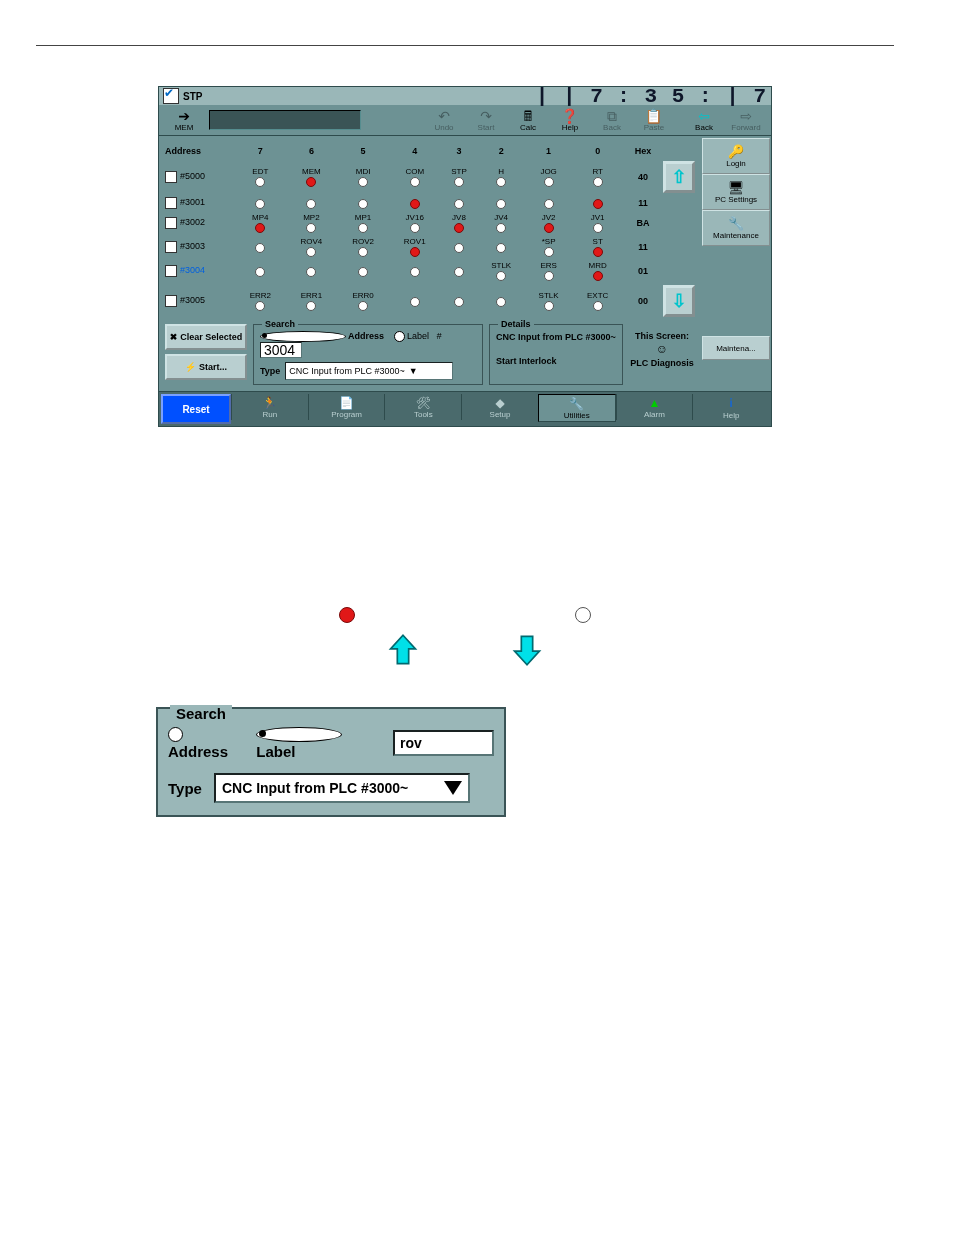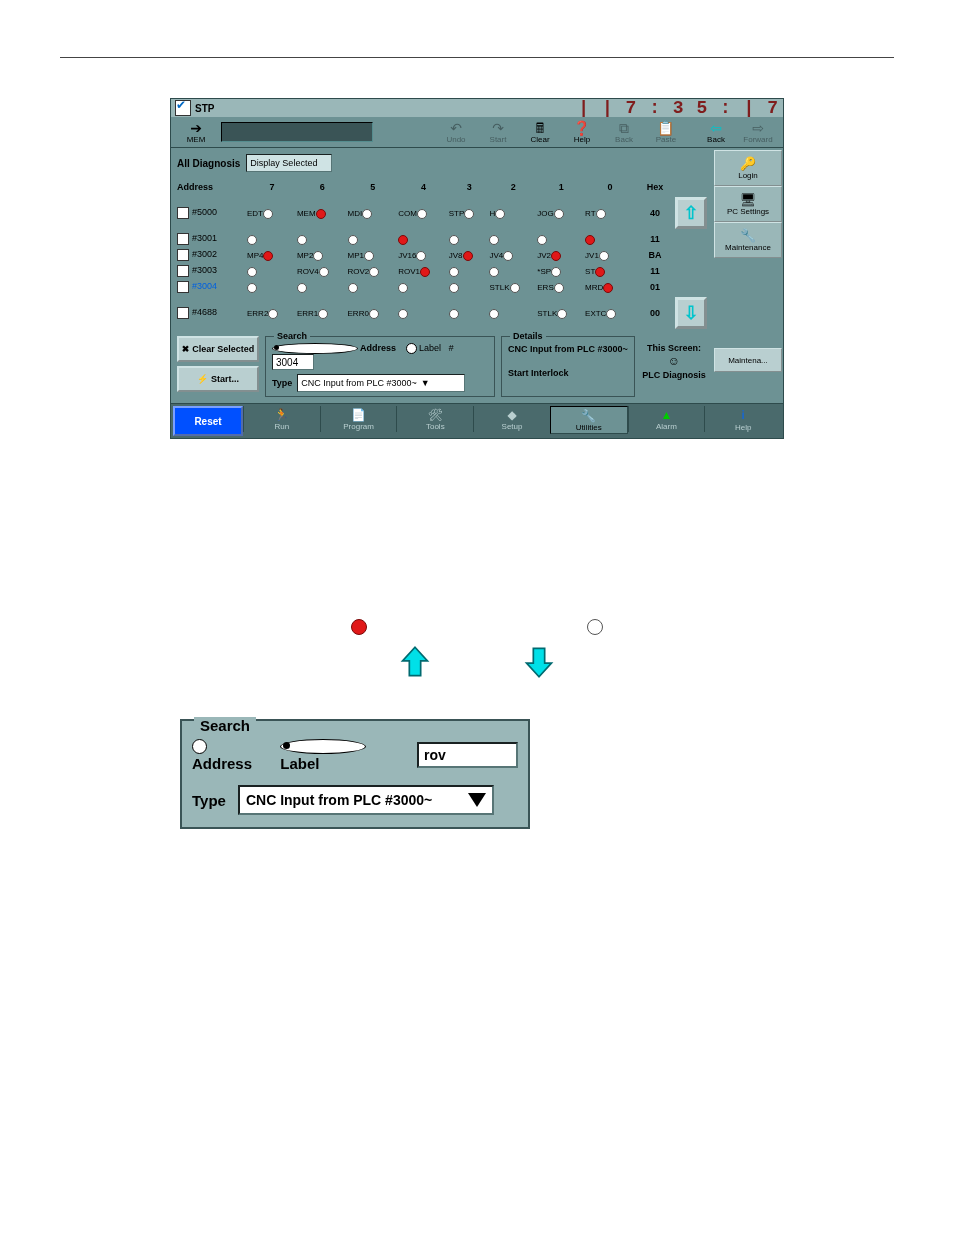--- a/index.html
+++ b/index.html
@@ -1,24 +1,24 @@
 <!DOCTYPE html>
 <html><head>
 <meta charset="utf-8">
 <style>
 html,body{margin:0;padding:0;background:#fff;font-family:Arial,Helvetica,sans-serif;color:#000}
-.page{width:954px;margin:17px auto;padding:40px 60px 60px 60px;box-sizing:border-box}
+.page{width:954px;margin:5px auto;padding:40px 60px 60px 36px;box-sizing:border-box}
 .hr{border-top:1px solid #444;margin-bottom:40px}
 
 
 .shot{width:612px;margin:0 auto 180px auto;background:#6d9294;padding:0;border:1px solid #2e4b4c;font-size:11px}
 .titlebar{display:flex;align-items:center;background:#9ab7b8;height:18px;padding:0 4px;font-size:10px}
 .titlebar .chk{width:14px;height:14px;background:#fff;border:1px solid #333;margin-right:4px;position:relative}
 .titlebar .chk:before{content:"✔";color:#0068c4;position:absolute;top:-3px;left:0;font-size:12px}
-.clock{margin-left:auto;font-family:"Courier New",monospace;font-size:18px;font-weight:bold;color:#7f1d1d;letter-spacing:1px}
+.clock{margin-left:auto;font-family:"Courier New",monospace;font-size:21px;font-weight:bold;color:#0f172a;letter-spacing:1px}
 
 .toolbar{display:flex;align-items:center;background:#6d9294;height:30px;padding:0 4px;border-bottom:1px solid #2e4b4c}
 .tbtn{display:flex;flex-direction:column;align-items:center;justify-content:center;width:42px;height:28px;font-size:8px;color:#465e60}
 .tbtn.bright{color:#000}
 .tbtn .ico{font-size:14px;line-height:14px}
 .textbox{width:150px;height:18px;background:#3a5456;border:1px inset #233a3b;margin-left:4px}
 
 .body{display:flex}
 .main{flex:1;padding:6px}
 .side{width:70px;background:#6d9294;display:flex;flex-direction:column;align-items:center;padding-top:2px}
@@ -30,36 +30,36 @@
 .filter{display:flex;align-items:center;margin-bottom:6px}
 .filter b{font-size:10px;margin-right:6px}
 .sel{height:16px;background:#cfe3e4;border:1px inset #577576;min-width:78px;font-size:9px;padding:0 3px;display:flex;align-items:center}
 table.diag{width:100%;border-collapse:separate;border-spacing:0 2px;font-size:9px}
 table.diag th{font-weight:bold;padding:2px 0}
 table.diag td{text-align:center;padding:1px 0}
 .addrcell{text-align:left!important;width:70px}
 .addrcell .cb{display:inline-block;width:10px;height:10px;background:#fff;border:1px solid #333;margin-right:3px;vertical-align:middle}
 .hexcell{width:40px;font-weight:bold}
 .arrowcol{width:30px}
-.bitcell{display:flex;flex-direction:row;align-items:center;line-height:9px}
+.bitcell{display:flex;flex-direction:column;align-items:center;line-height:9px}
 .bitlabel{font-size:8px}
 .dot{width:8px;height:8px;border-radius:50%;margin-top:1px}
 .dot.on{background:#e01818;border:1px solid #7a0909}
 .dot.off{background:#fff;border:1px solid #555}
 .arrbtn{width:26px;height:26px;border:3px outset #cfe3e4;background:#b9cfd0;display:flex;align-items:center;justify-content:center;font-size:18px;color:#00c4cc;font-weight:bold}
 
 
 .panels{display:flex;gap:6px;margin-top:4px}
 .btncol{display:flex;flex-direction:column;gap:4px}
 .pbtn{width:78px;height:22px;border:2px outset #cfe3e4;background:#b9cfd0;font-size:9px;font-weight:bold;display:flex;align-items:center;justify-content:center;gap:3px}
 .groupbox{border:1px solid #3a5456;background:#6d9294;padding:6px 6px 4px 6px;font-size:9px;position:relative}
 .groupbox .legend{position:absolute;top:-6px;left:8px;background:#6d9294;padding:0 3px;font-size:9px;font-weight:bold}
 .radio{display:inline-block;width:9px;height:9px;border-radius:50%;border:1px solid #000;background:#fff;margin-right:2px;vertical-align:middle;position:relative}
 .radio.sel:after{content:"";position:absolute;top:1px;left:1px;width:5px;height:5px;background:#000;border-radius:50%}
-.field{background:#fff;border:1px inset #577576;height:14px;padding:0 3px;font-size:10px;display:inline-flex;align-items:center}
+.field{background:#fff;border:1px inset #577576;height:14px;padding:0 3px;font-size:14px;display:inline-flex;align-items:center}
 .drop{background:#fff;border:1px inset #577576;height:16px;padding:0 3px;font-size:9px;display:inline-flex;align-items:center}
 .drop .tri{margin-left:4px;font-size:9px}
 
 .details{font-size:9px;line-height:12px}
 
 .thispanel{width:66px;font-size:9px;text-align:center;line-height:13px;margin-top:6px;font-weight:bold}
 
 
 .nav{display:flex;background:#4a6a6c;padding:2px;border-top:1px solid #2e4b4c}
 .nbtn{flex:1;height:26px;border-left:1px solid #2e4b4c;display:flex;flex-direction:column;align-items:center;justify-content:center;font-size:8px;color:#b9cfd0}
@@ -110,21 +110,21 @@
     <div class="tbtn">
           <span class="ico">↶</span>
           <span>Undo</span>
         </div>
     <div class="tbtn">
           <span class="ico">↷</span>
           <span>Start</span>
         </div>
     <div class="tbtn bright">
           <span class="ico">🖩</span>
-          <span>Clear</span>
+          <span>Calc</span>
         </div>
     <div class="tbtn bright">
           <span class="ico">❓</span>
           <span>Help</span>
         </div>
     <div class="tbtn">
           <span class="ico">⧉</span>
           <span>Back</span>
         </div>
     <div class="tbtn">
@@ -137,24 +137,20 @@
           <span>Back</span>
         </div>
     <div class="tbtn">
           <span class="ico">⇨</span>
           <span>Forward</span>
         </div>
   </div>
 
   <div class="body">
     <div class="main">
-      <div class="filter">
-        <b>All Diagnosis</b>
-        <div class="sel">Display Selected</div>
-      </div>
 
       <table class="diag">
         <thead>
               <tr id="hdr-row">
                 <th style="text-align: left;">Address</th>
                 <th>7</th>
                 <th>6</th>
                 <th>5</th>
                 <th>4</th>
                 <th>3</th>
@@ -427,21 +423,21 @@
                 <td>
                   <div class="bitcell">
                     <span class="bitlabel">MRD</span>
                     <span class="dot on"></span>
                   </div>
                 </td>
                 <td class="hexcell">01</td>
                 <td class="arrowcol"></td>
               </tr>
               <tr>
-                <td class="addrcell"><span class="cb"></span><span style="">#4688</span></td>
+                <td class="addrcell"><span class="cb"></span><span style="">#3005</span></td>
                 <td>
                   <div class="bitcell">
                     <span class="bitlabel">ERR2</span>
                     <span class="dot off"></span>
                   </div>
                 </td>
                 <td>
                   <div class="bitcell">
                     <span class="bitlabel">ERR1</span>
                     <span class="dot off"></span>

